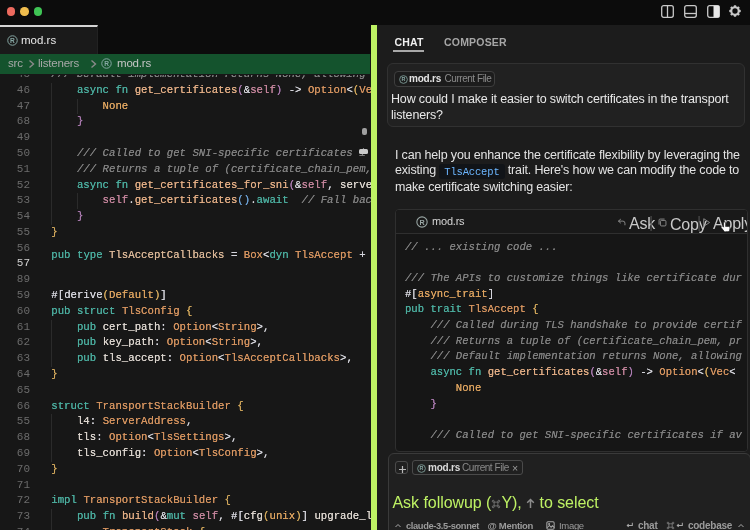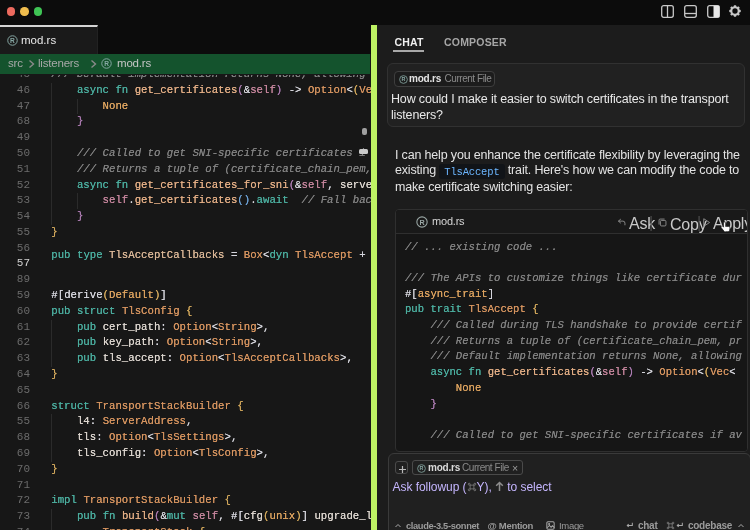--- a/index.html
+++ b/index.html
@@ -256,21 +256,21 @@
     </div>
     <div class="chip" style="left:23.5px;top:6.5px;width:111px;height:15px;border-color:#4a4a4a;border-radius:3px;">
       <svg class="abs" style="left:3.5px;top:2.5px" width="9" height="9" viewBox="0 0 20 20">
         <circle cx="10" cy="10" r="8.6" fill="none" stroke="#87a8a4" stroke-width="1.8"></circle>
         <text x="10" y="14.2" font-size="12" font-weight="bold" fill="#87a8a4" text-anchor="middle" font-family="Liberation Sans">R</text>
       </svg>
       <span style="position:absolute;left:15px;top:1px;font-size:10px;font-weight:bold;letter-spacing:-0.2px;color:#dadada;white-space:nowrap">mod.rs</span>
       <span style="position:absolute;left:49px;top:1px;font-size:10px;letter-spacing:-0.45px;color:#8a8a8a;white-space:nowrap">Current File</span>
       <span style="position:absolute;left:99px;top:0.5px;font-size:10.5px;color:#9a9a9a">×</span>
     </div>
-    <div class="abs" style="left:4px;top:26px;font-size:12px;letter-spacing:-0.05px;color:#c4b5fd;white-space:nowrap">Ask followup (<svg width="10" height="10" viewBox="0 0 16 16" style="vertical-align:-1px">
+    <div class="abs" style="left:4px;top:40px;font-size:16px;letter-spacing:-0.05px;color:#bef264;white-space:nowrap">Ask followup (<svg width="10" height="10" viewBox="0 0 16 16" style="vertical-align:-1px">
             <path d="M5 5h6v6H5z M5 5H3.5a1.5 1.5 0 111.5-1.5V5zm6 0h1.5A1.5 1.5 0 1011 3.5V5zM5 11H3.5A1.5 1.5 0 105 12.5V11zm6 0h1.5a1.5 1.5 0 11-1.5 1.5V11z" fill="none" stroke="#8d8d8d" stroke-width="1.1"></path>
           </svg>Y), <svg width="9" height="11" viewBox="0 0 9 11" style="vertical-align:-1px">
             <path d="M4.5 10V1.5M1.2 4.8L4.5 1.5L7.8 4.8" fill="none" stroke="#8d8d8d" stroke-width="1.5"></path>
           </svg> to select</div>
 
     <div class="abs" style="left:5px;top:61.5px;">
       <svg width="8" height="8" viewBox="0 0 16 16" style="vertical-align:-0.5px">
             <path d="M3 10l5-5 5 5" fill="none" stroke="#a8a8a8" stroke-width="2"></path>
           </svg>
       <span class="gray10" style="font-weight:bold;font-size:9.3px;letter-spacing:-0.35px">claude-3.5-sonnet</span>

